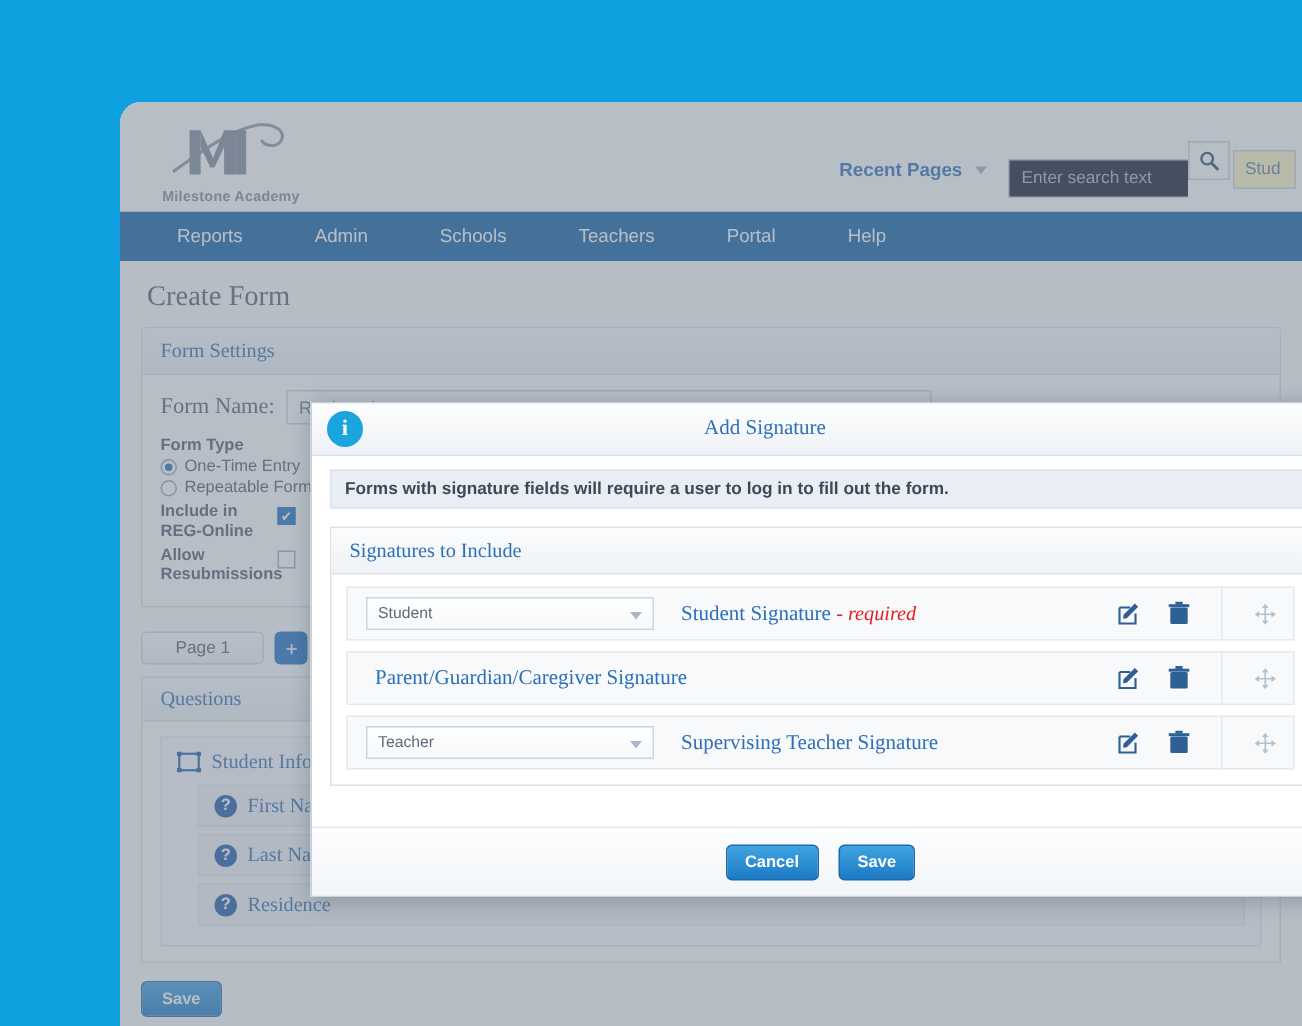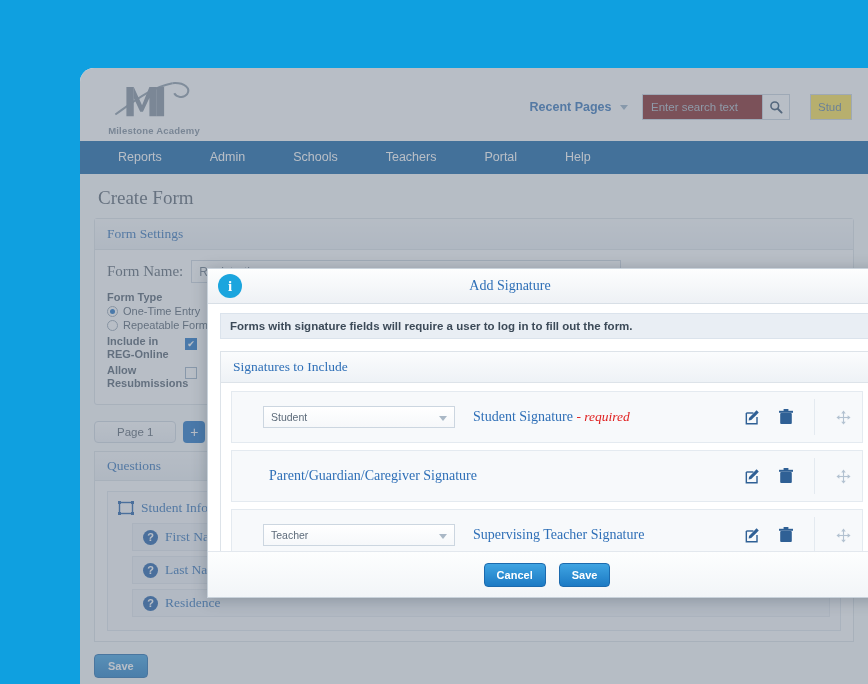--- a/index.html
+++ b/index.html
@@ -41,21 +41,21 @@
   .logo-text {
     font-size: 9.5px;
     color: #7c8a99;
     font-weight: bold;
     letter-spacing: .2px;
     margin-top: 1px;
     font-family: "Liberation Sans", sans-serif;
   }
   .header-right {
     position: absolute;
-    right: 16px; top: 26px;
+    right: 4px; top: 26px;
     display: flex;
     align-items: center;
     gap: 0px;
   }
   .recent-pages {
     color: #2e6fb7;
     font-size: 12.5px;
     font-weight: bold;
     margin-right: 14px;
     white-space: nowrap;
@@ -67,41 +67,42 @@
     border-left: 4px solid transparent;
     border-right: 4px solid transparent;
     border-top: 5px solid #9ab1c6;
     vertical-align: middle;
   }
   .search-wrap { display: flex; align-items: stretch; }
   .search-input {
     width: 120px; height: 26px;
     border: 1px solid #c8d3de;
     border-right: none;
-    background: #7f1d1d;
+    background: #0f172a;
     padding: 0 8px;
     font-size: 11.5px;
     color: #9aa7b4;
     font-family: "Liberation Sans", sans-serif;
     outline: none;
+    margin-top: 12px;
   }
   .search-input::placeholder { color: #a9b4c0; }
   .search-btn {
     width: 28px; height: 26px;
     border: 1px solid #c8d3de;
     background: #fff;
     display: flex; align-items: center; justify-content: center;
     cursor: pointer;
   }
   .stud-box {
-    margin-left: 20px;
+    margin-left: 2px;
     height: 26px;
     width: 42px;
     border: 1px solid #c8d3de;
-    background: #fde047;
+    background: #fef9c3;
     display: flex; align-items: center;
     padding-left: 7px;
     font-size: 11.5px;
     color: #5d7f9e;
     overflow: hidden;
     white-space: nowrap;
   }
   
   .navbar {
     height: 33px;
@@ -331,23 +332,22 @@
     padding: 7px 12px;
     font-family: "Liberation Serif", serif;
     font-size: 13.5px;
     color: #2e6fb7;
   }
   .sig-rows { padding: 8px 10px 10px 10px; }
   .sig-row {
     display: flex; align-items: center;
     border: 1px solid #e4eaf0;
     background: #f7f9fb;
-    height: 52px;
+    height: 36px;
     margin-bottom: 7px;
-    padding-left: 19px;
   }
   .sig-row:last-child { margin-bottom: 0; }
   .sig-select {
     margin-left: 12px;
     width: 192px; height: 22px;
     border: 1px solid #ccd6e0;
     background: linear-gradient(#ffffff, #f6f8fa);
     display: flex; align-items: center;
     padding: 0 7px;
     font-size: 10.5px;

